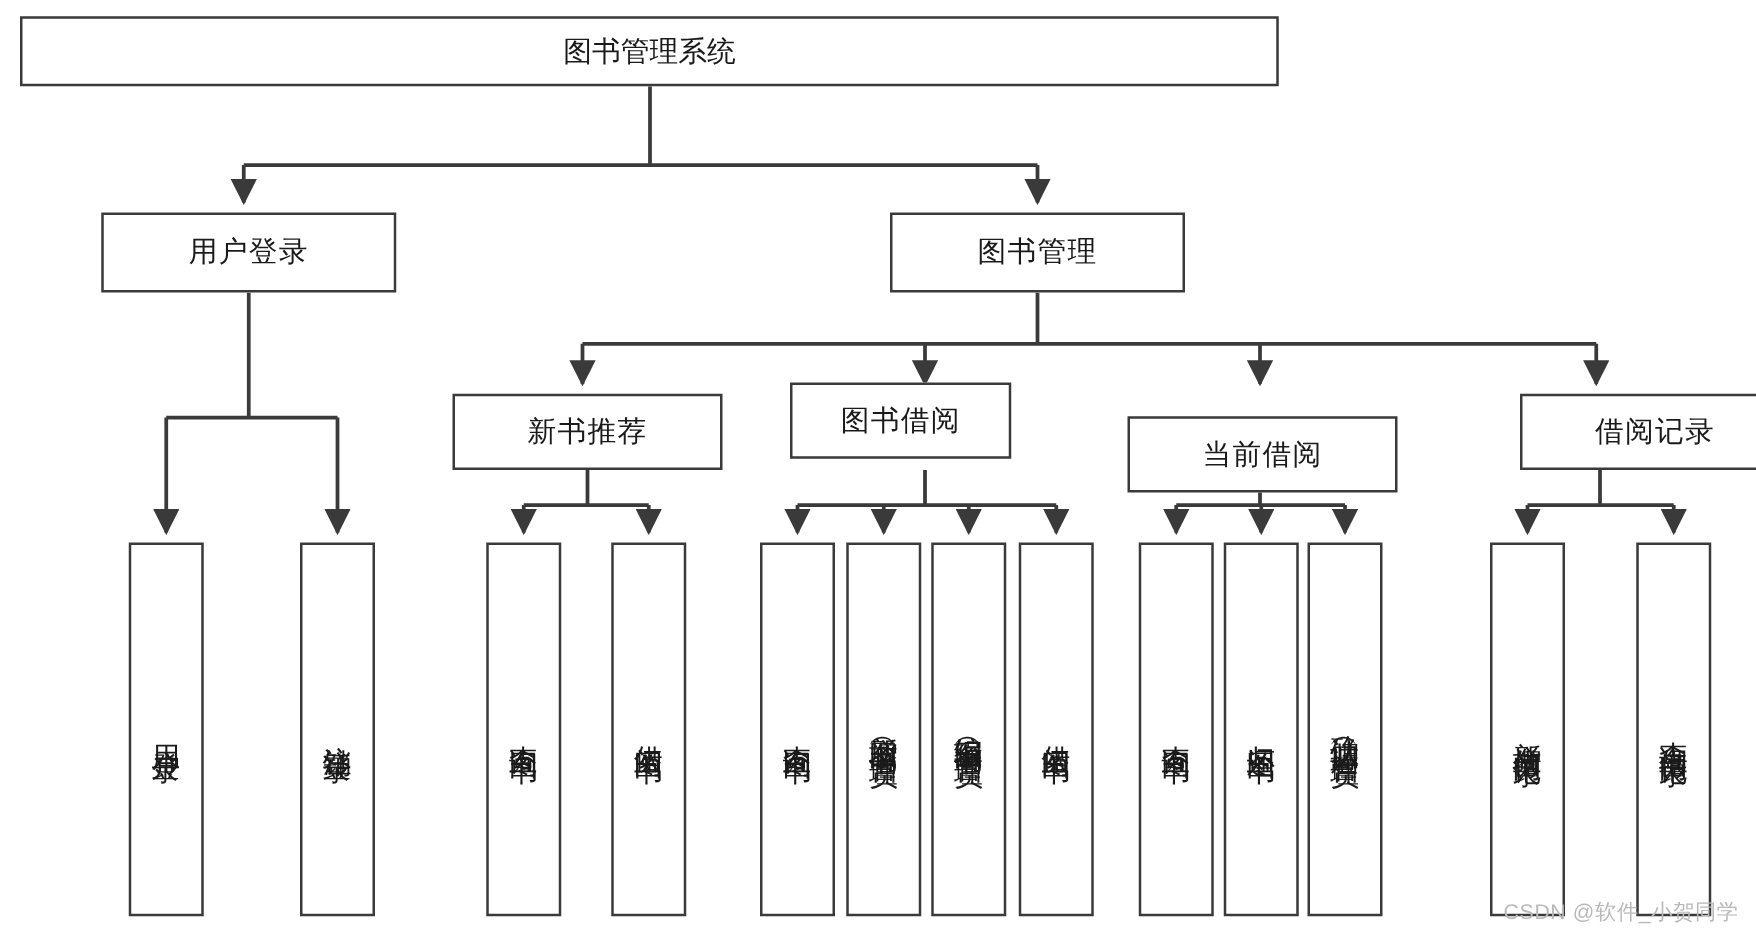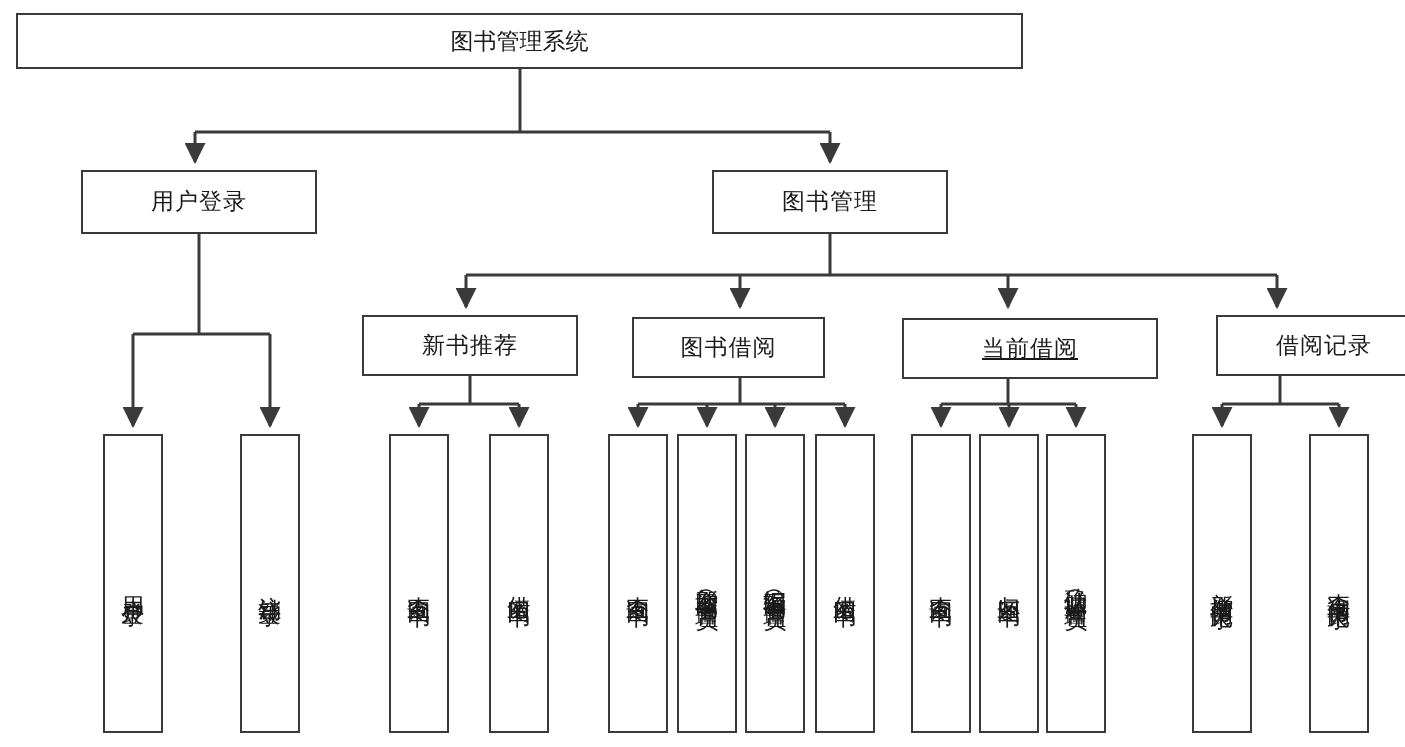--- a/index.html
+++ b/index.html
@@ -134,24 +134,24 @@
   <div class="node h" style="left:81px; top:170px; width:236px; height:64px;">
     <span>用户登录</span>
   </div>
   <div class="node h" style="left:362px; top:315px; width:216px; height:61px;">
     <span>新书推荐</span>
   </div>
 
   <div class="node h" style="left:712px; top:170px; width:236px; height:64px;">
     <span>图书管理</span>
   </div>
-  <div class="node h" style="left:632px; top:317px; width:193px; height:61px;">
+  <div class="node h" style="left:632px; top:306px; width:177px; height:61px;">
     <span>图书借阅</span>
   </div>
-  <div class="node h" style="left:902px; top:318px; width:256px; height:61px;text-decoration:underline;">
+  <div class="node h" style="left:902px; top:333px; width:216px; height:61px;">
     <span>当前借阅</span>
   </div>
   <div class="node h" style="left:1216px; top:315px; width:216px; height:61px;">
     <span>借阅记录</span>
   </div>
 
   <div class="node leaf" style="left:103px; top:434px; width:60px; height:299px;">
     <span class="vtext">用户登录</span>
   </div>
   <div class="node leaf" style="left:240px; top:434px; width:60px; height:299px;">
@@ -188,14 +188,15 @@
     <span class="vtext">确认归还（管理员）</span>
   </div>
 
   <div class="node leaf" style="left:1192px; top:434px; width:60px; height:299px;">
     <span class="vtext">新增借阅记录</span>
   </div>
   <div class="node leaf" style="left:1309px; top:434px; width:60px; height:299px;">
     <span class="vtext">查询借阅记录</span>
   </div>
 
+  <div class="watermark">CSDN @软件_小贺同学</div>
 
 </div>
 
 </body></html>

